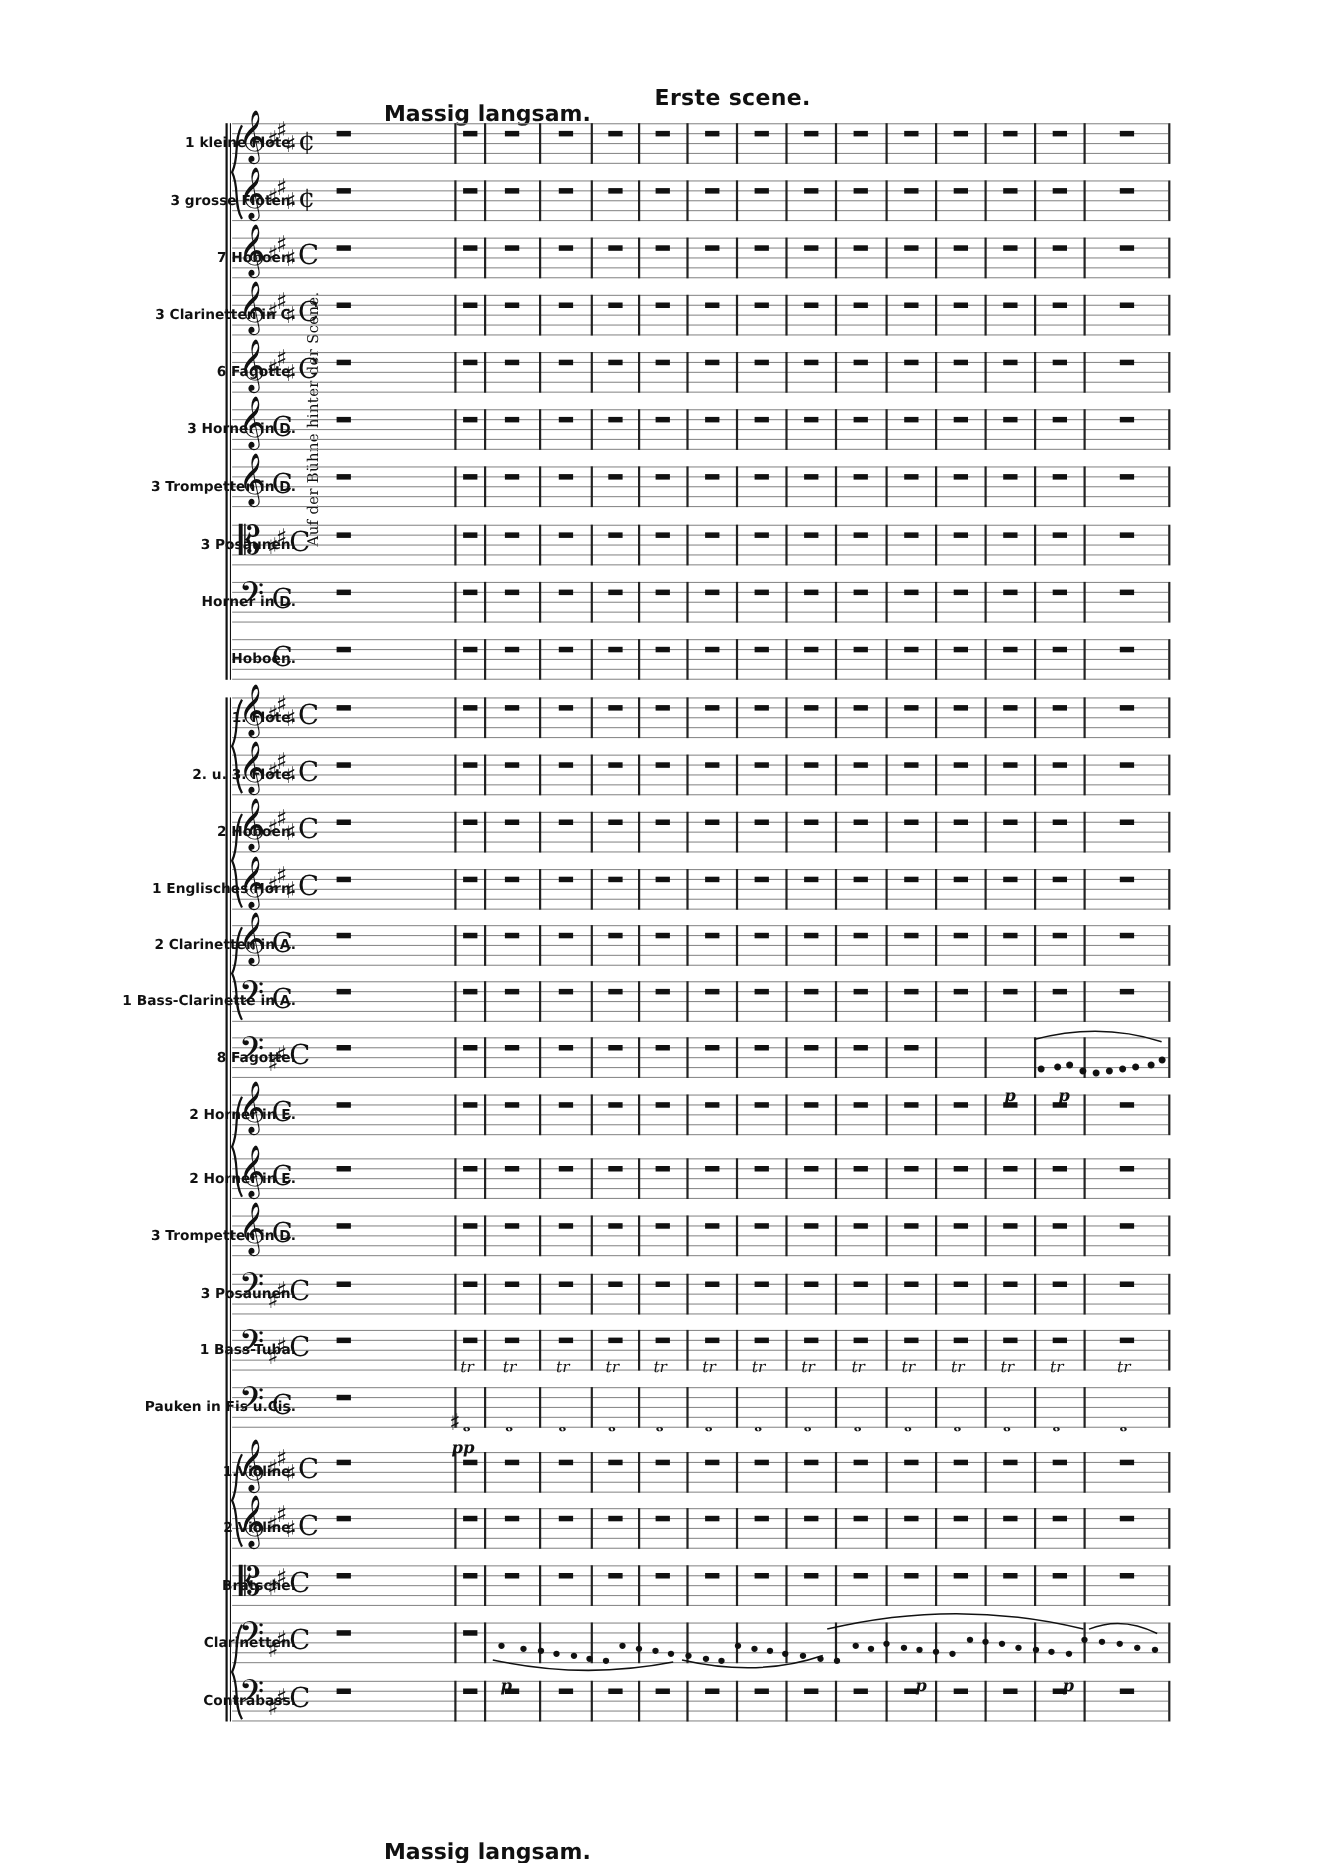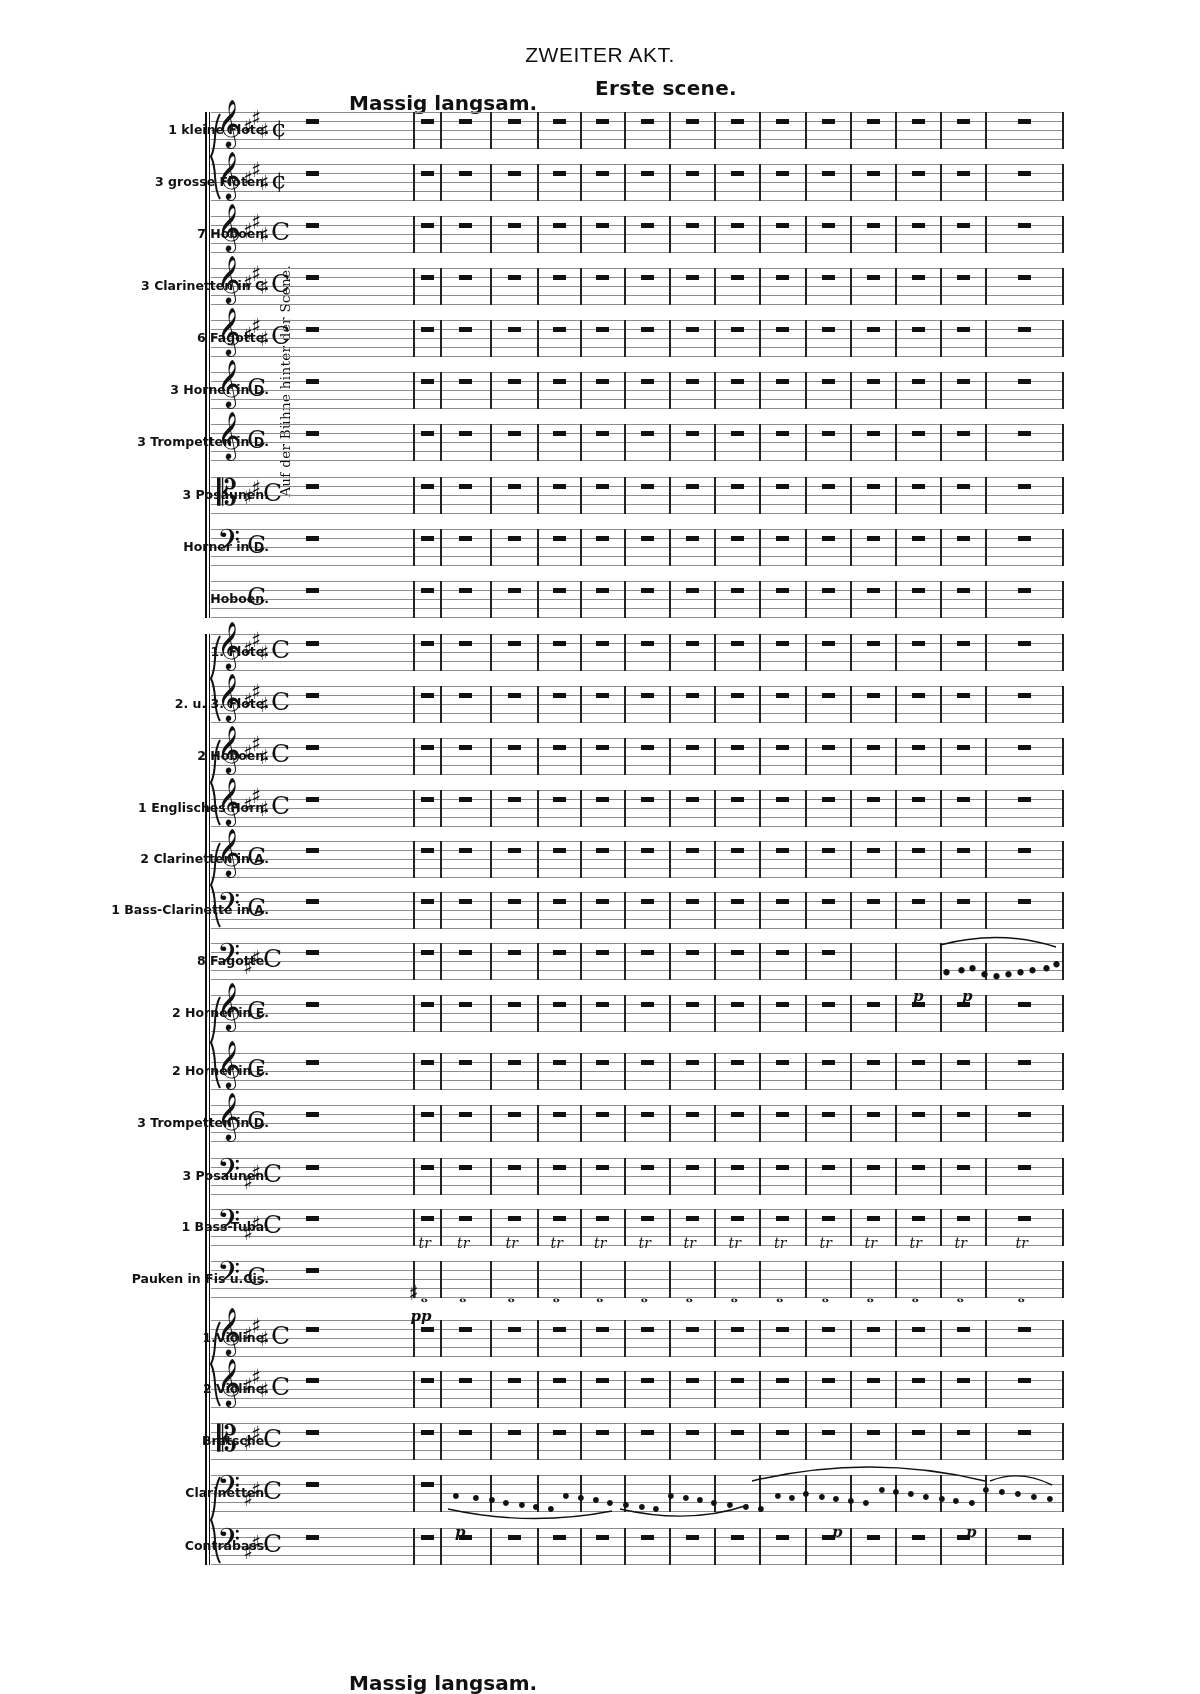--- a/index.html
+++ b/index.html
@@ -80,21 +80,20 @@
   .dyn{position:absolute;font-family:"DejaVu Serif",serif;font-style:italic;font-weight:bold;font-size:15px;color:#111;}
   .tr{position:absolute;font-family:"DejaVu Serif",serif;font-style:italic;font-size:14px;color:#111;}
   .note{position:absolute;font-family:"DejaVu Serif",serif;font-size:19px;color:#111;line-height:1;}
   svg.ovl{position:absolute;left:0;top:0;overflow:visible;pointer-events:none;}
 </style>
 </head>
 <body>
 
 <div class="page">
 
-  <div id="act-title">ZWEITER AKT.</div>
   <div id="scene-title">Erste scene.</div>
   <div id="tempo-top">Massig langsam.</div>
   <div id="tempo-bottom">Massig langsam.</div>
 
   <div id="stage-dir">Auf der Bühne hinter der Scene.</div>
 
   <div id="system">
       <div class="staff" style="top: 2px;">
         <div class="ln l0"></div>
         <div class="ln l1"></div>

